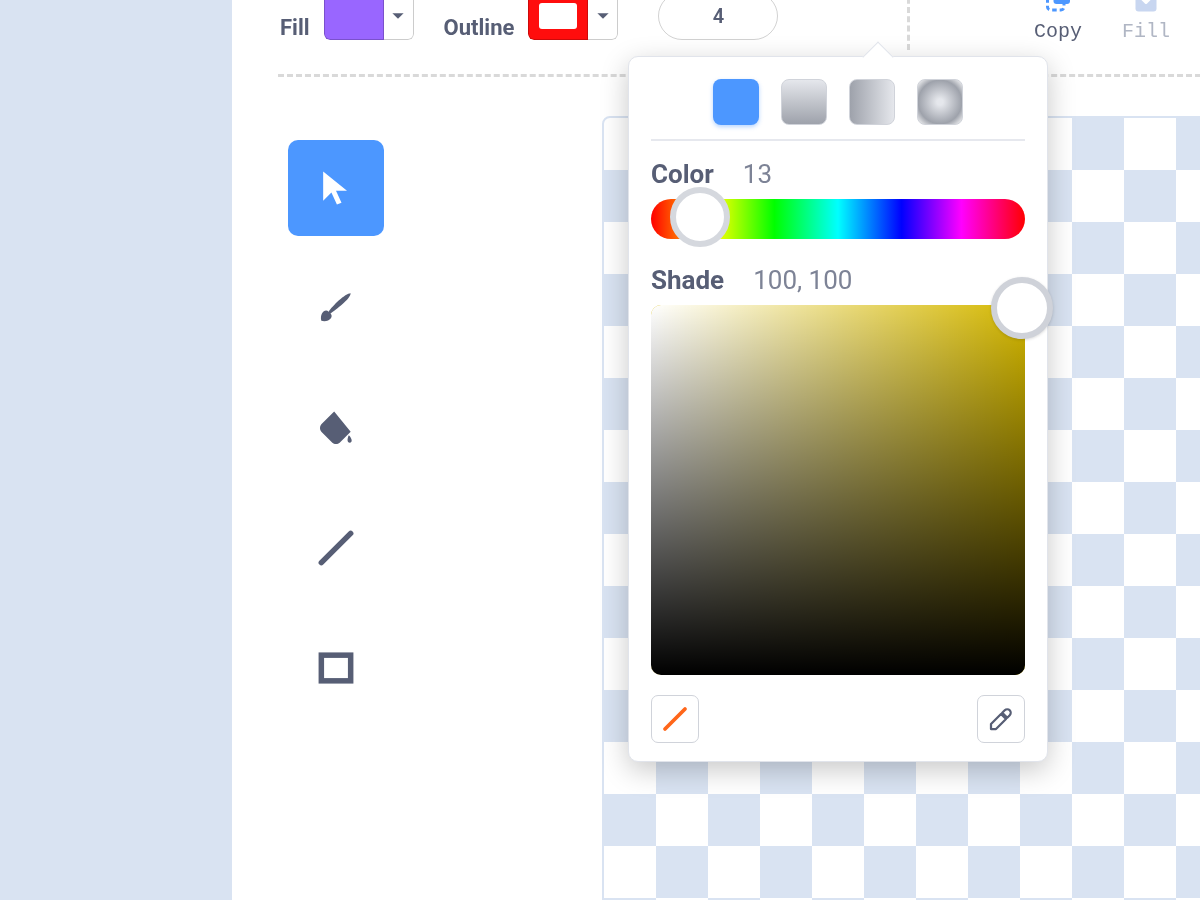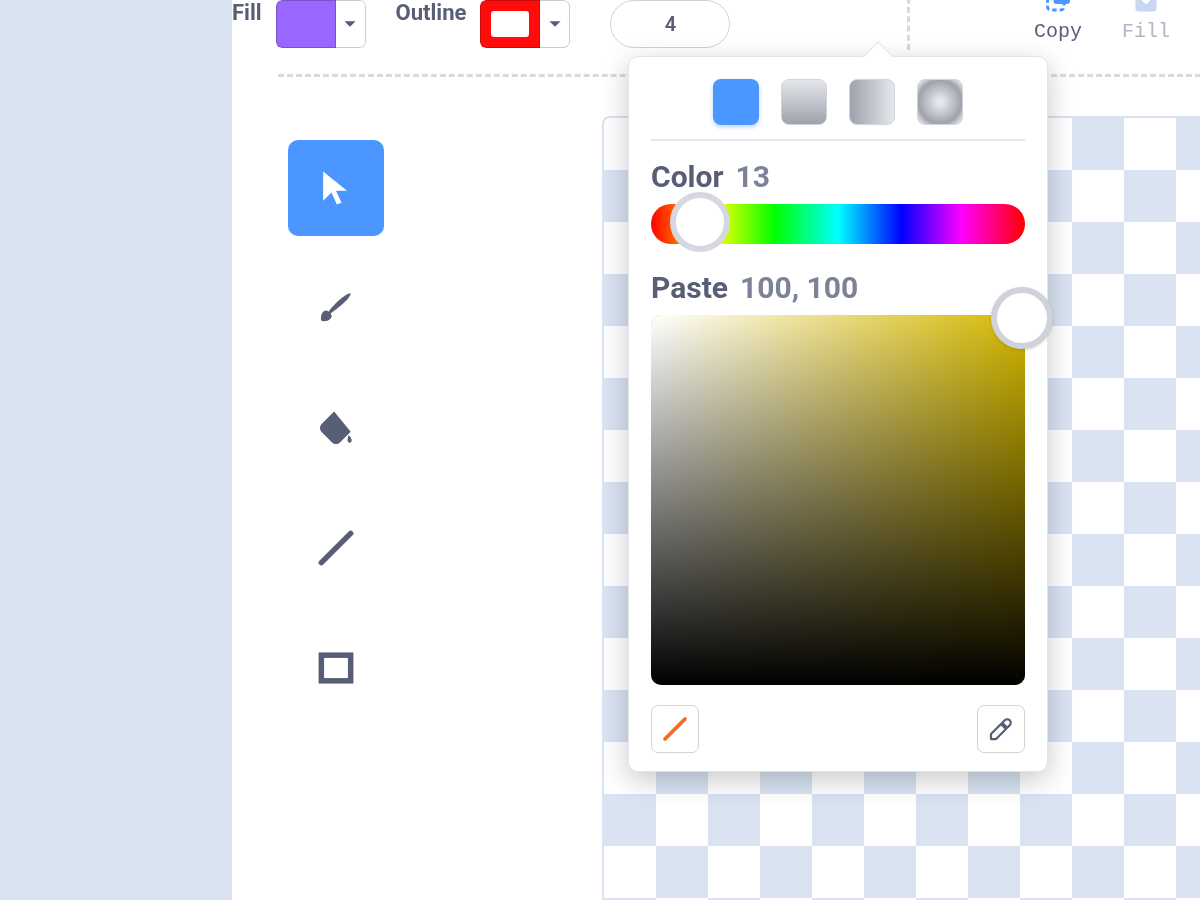--- a/index.html
+++ b/index.html
@@ -22,21 +22,22 @@
     position: absolute;
     left: 232px; top: 0;
     width: 968px; height: 900px;
     background: #fff;
   }
   .toolbar-top {
     position: absolute;
     left: 0; top: 0;
     width: 100%; height: 40px;
     display: flex;
-    align-items: flex-start;
+    align-items: flex-end;
+    padding-left: 48px;
   }
   .toolbar-label {
     font-weight: 700;
     color: #575e75;
     font-size: 22px;
     margin-right: 14px;
   }
   .color-chip {
     display: inline-flex;
     height: 48px;
@@ -188,27 +189,27 @@
   .grad-linear2 { background: linear-gradient(90deg, #9ea2ab, #e5e7ec); }
   .grad-radial { background: radial-gradient(circle at center, #e5e7ec 10%, #9ea2ab 70%, #fff 100%); }
   .section-divider {
     border: none;
     border-top: 2px solid #e6e8ee;
     margin: 0 0 18px 0;
   }
   .picker-label-row {
     display: flex;
     align-items: baseline;
-    gap: 12px;
+    gap: 29px;
     margin-bottom: 10px;
-    font-size: 30px;
+    font-size: 26px;
     color: #575e75;
   }
   .picker-label-row .pl-name { font-weight: 700; }
-  .picker-label-row .pl-val { color: #7d8396; font-weight: 700; }
+  .picker-label-row .pl-val { color: #7d8396; font-weight: 400; }
   .hue-strip {
     position: relative;
     width: 100%; height: 40px;
     border-radius: 20px;
     background: linear-gradient(90deg,
       #ff0000 0%, #ffff00 17%, #00ff00 33%,
       #00ffff 50%, #0000ff 67%, #ff00ff 83%, #ff0000 100%);
     margin-bottom: 26px;
   }
   .hue-handle {
@@ -356,21 +357,21 @@
 
     <div class="picker-label-row">
       <span class="pl-name">Color</span>
       <span class="pl-val">13</span>
     </div>
     <div class="hue-strip">
       <div class="hue-handle" style="left: calc(13% - 30px);"></div>
     </div>
 
     <div class="picker-label-row">
-      <span class="pl-name">Paste</span>
+      <span class="pl-name">Shade</span>
       <span class="pl-val">100, 100</span>
     </div>
     <div class="sv-box">
       <div class="sv-inner">
         <div class="sv-hue"></div>
         <div class="sv-white"></div>
         <div class="sv-black"></div>
       </div>
       <div class="sv-handle" style="right:-28px; top:-28px;"></div>
     </div>

